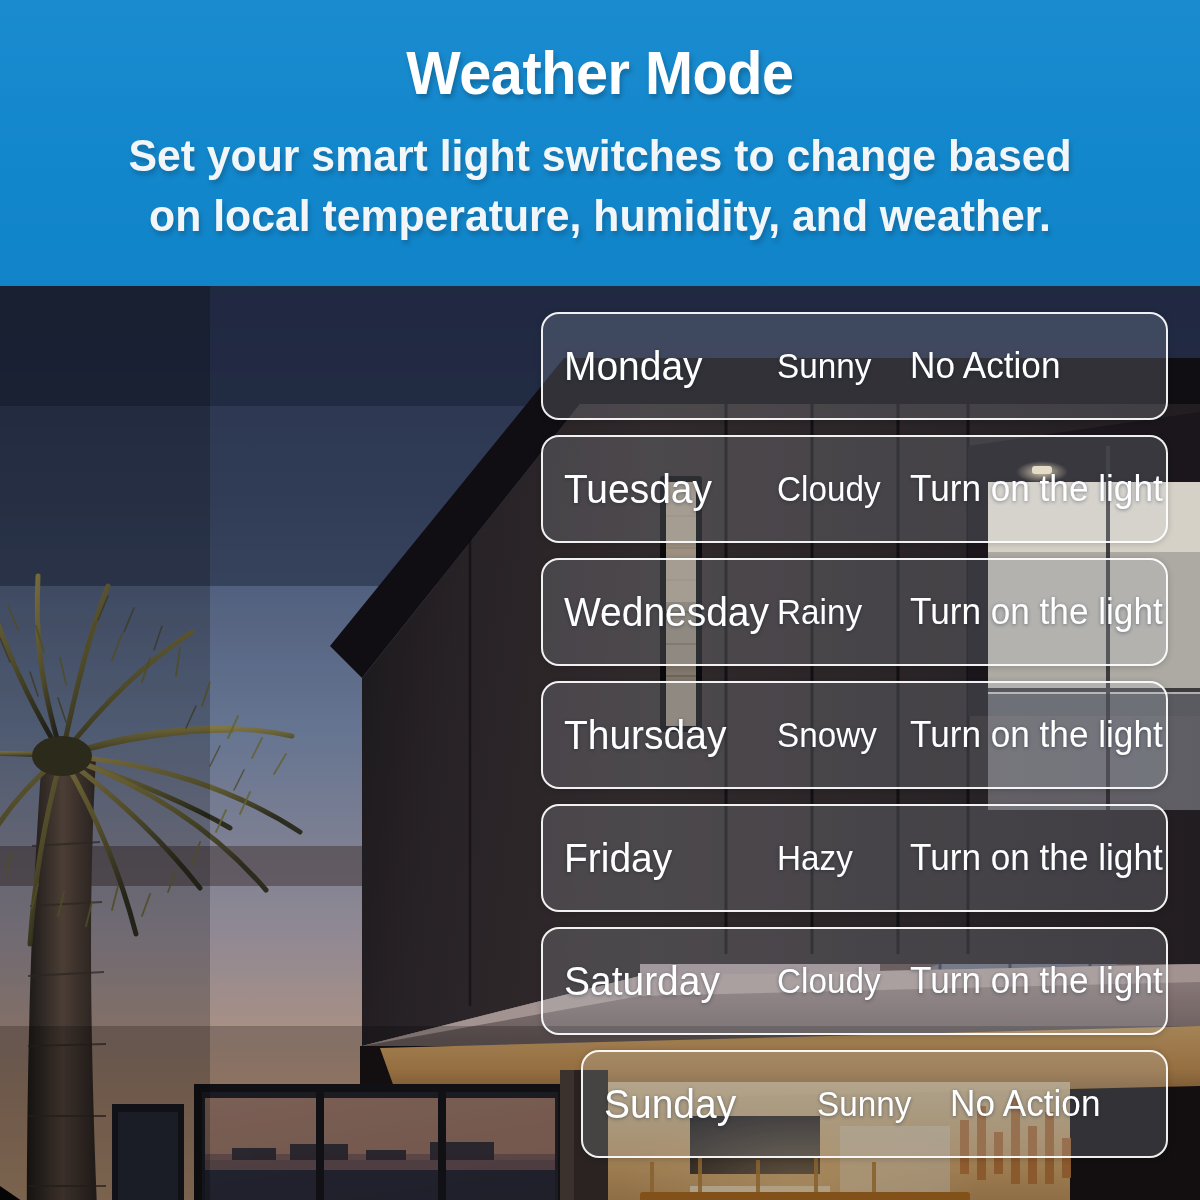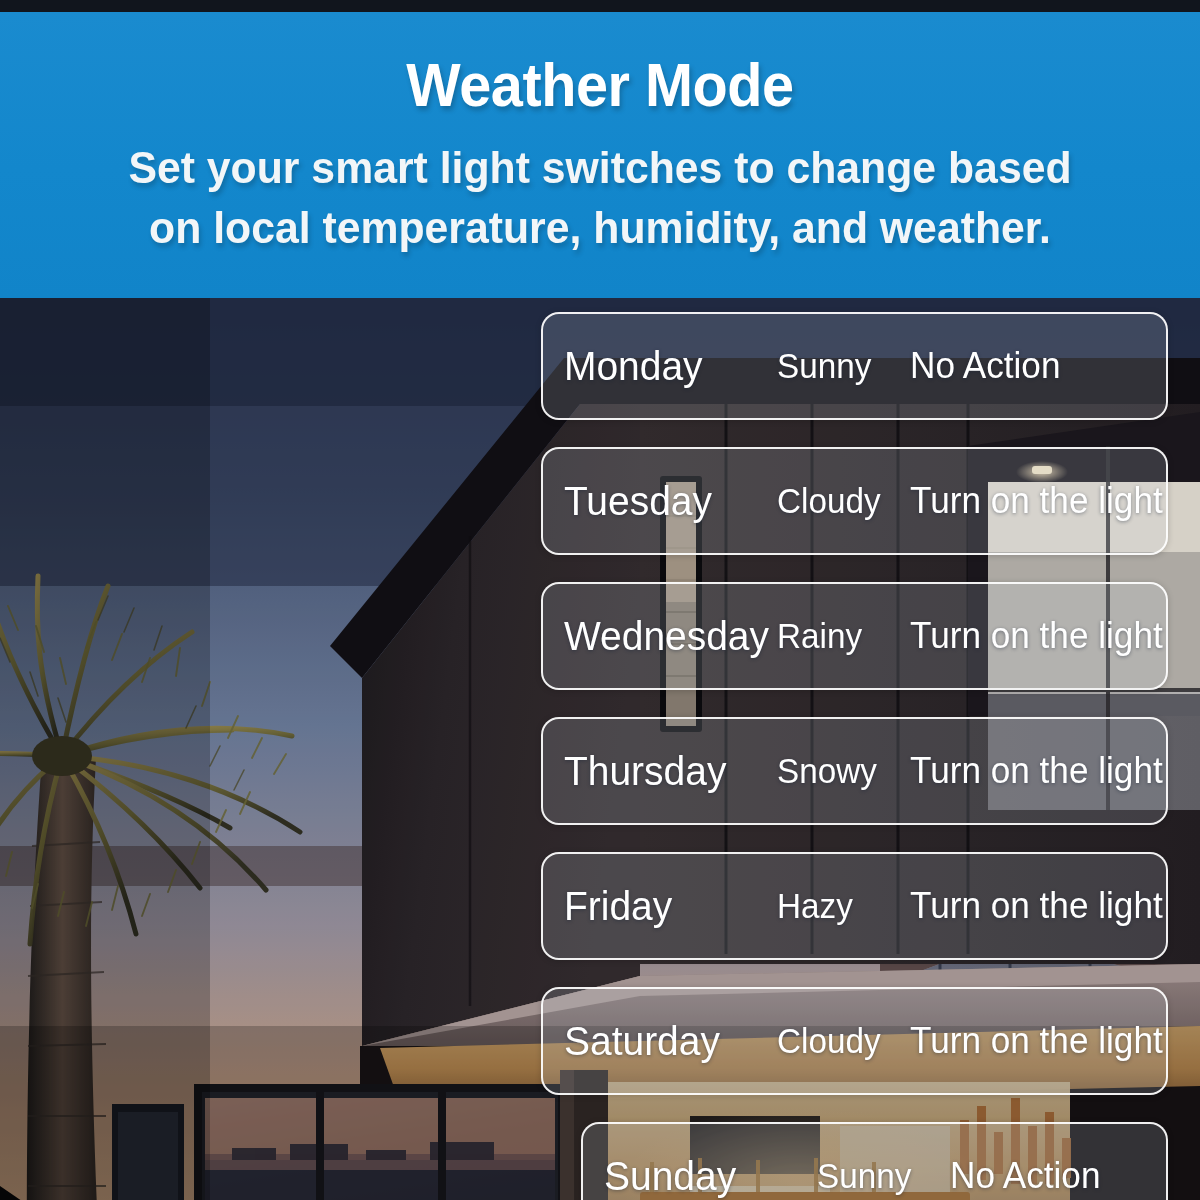--- a/index.html
+++ b/index.html
@@ -12,21 +12,21 @@
     width: 1200px;
     height: 1200px;
     overflow: hidden;
     font-family: "Liberation Sans", "DejaVu Sans", sans-serif;
     background: #11151d;
   }
 
   
   #header {
     position: absolute;
-    left: 0; top: 12px;
+    left: 0; top: 0;
     width: 1200px;
     height: 286px;
     background: linear-gradient(180deg, #1A8BCF 0%, #1387CC 55%, #1184C9 100%);
     overflow: hidden;
     z-index: 40;
   }
   #header-title {
     position: absolute;
     left: 0; top: 40px;
     width: 1200px;
@@ -70,21 +70,21 @@
   #schedule {
     position: absolute;
     left: 541px;
     top: 312px;
     width: 627px;
     z-index: 30;
   }
   .row {
     position: relative;
     height: 104px;
-    margin-bottom: 27px;
+    margin-bottom: 15px;
     border: 2px solid rgba(255,255,255,0.93);
     border-radius: 18px;
     background: rgba(214,224,238,0.17);
     box-shadow: 0 1px 6px rgba(0,0,0,0.18);
     display: flex;
     align-items: center;
   }
   .row:last-child { margin-bottom: 0; margin-left: 40px; }
   .cell {
     color: #FFFFFF;

